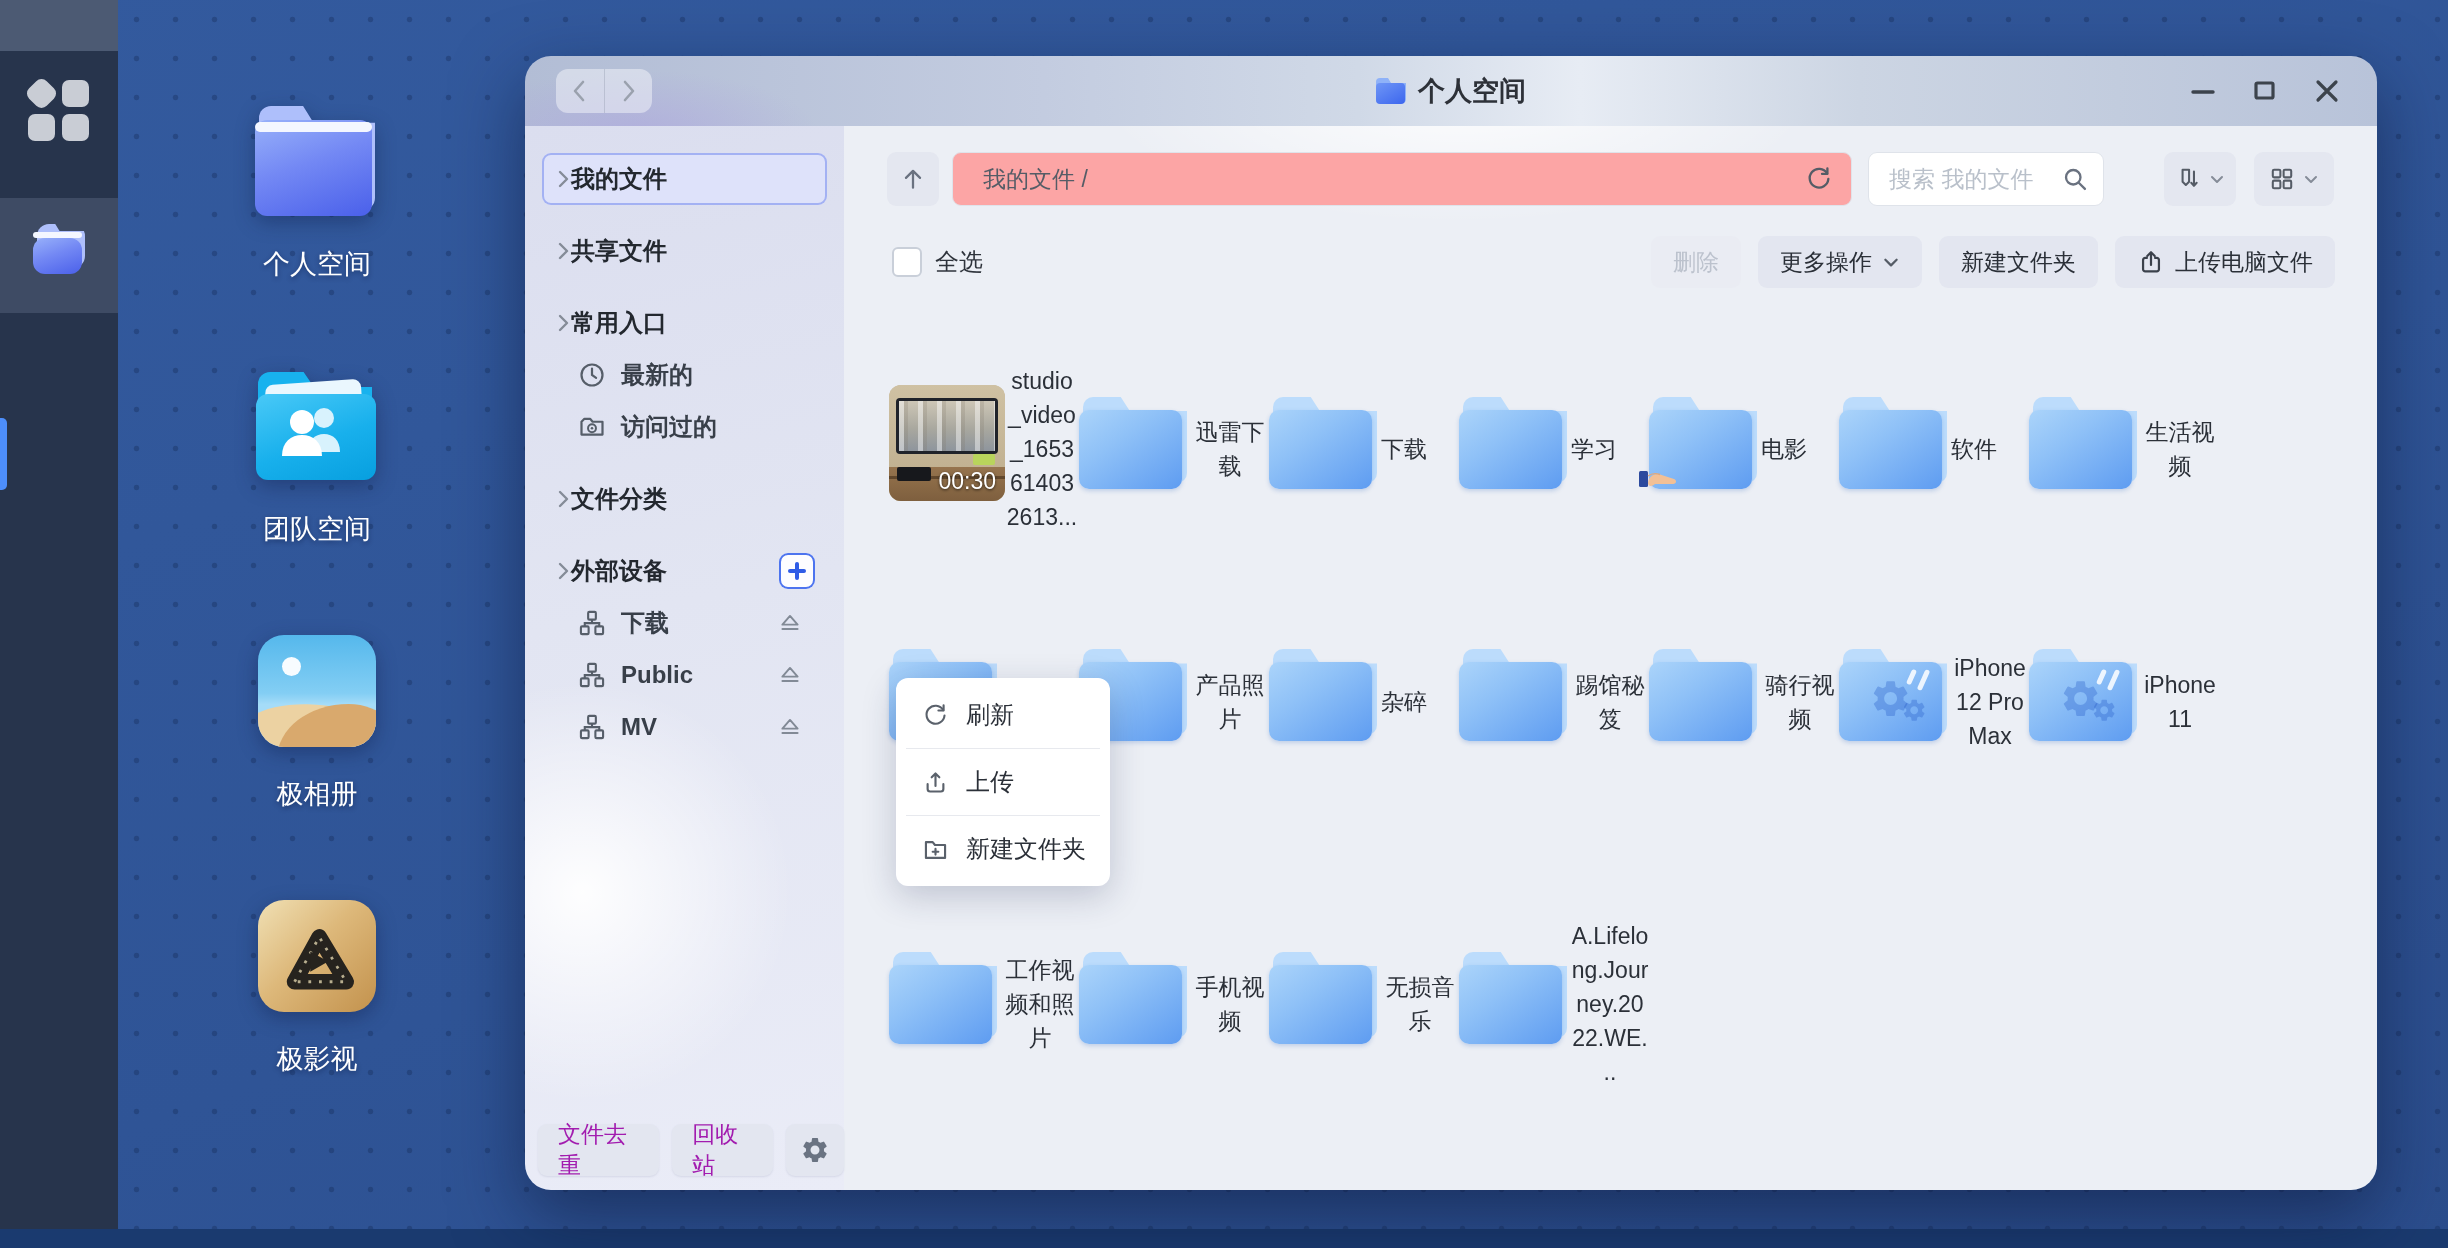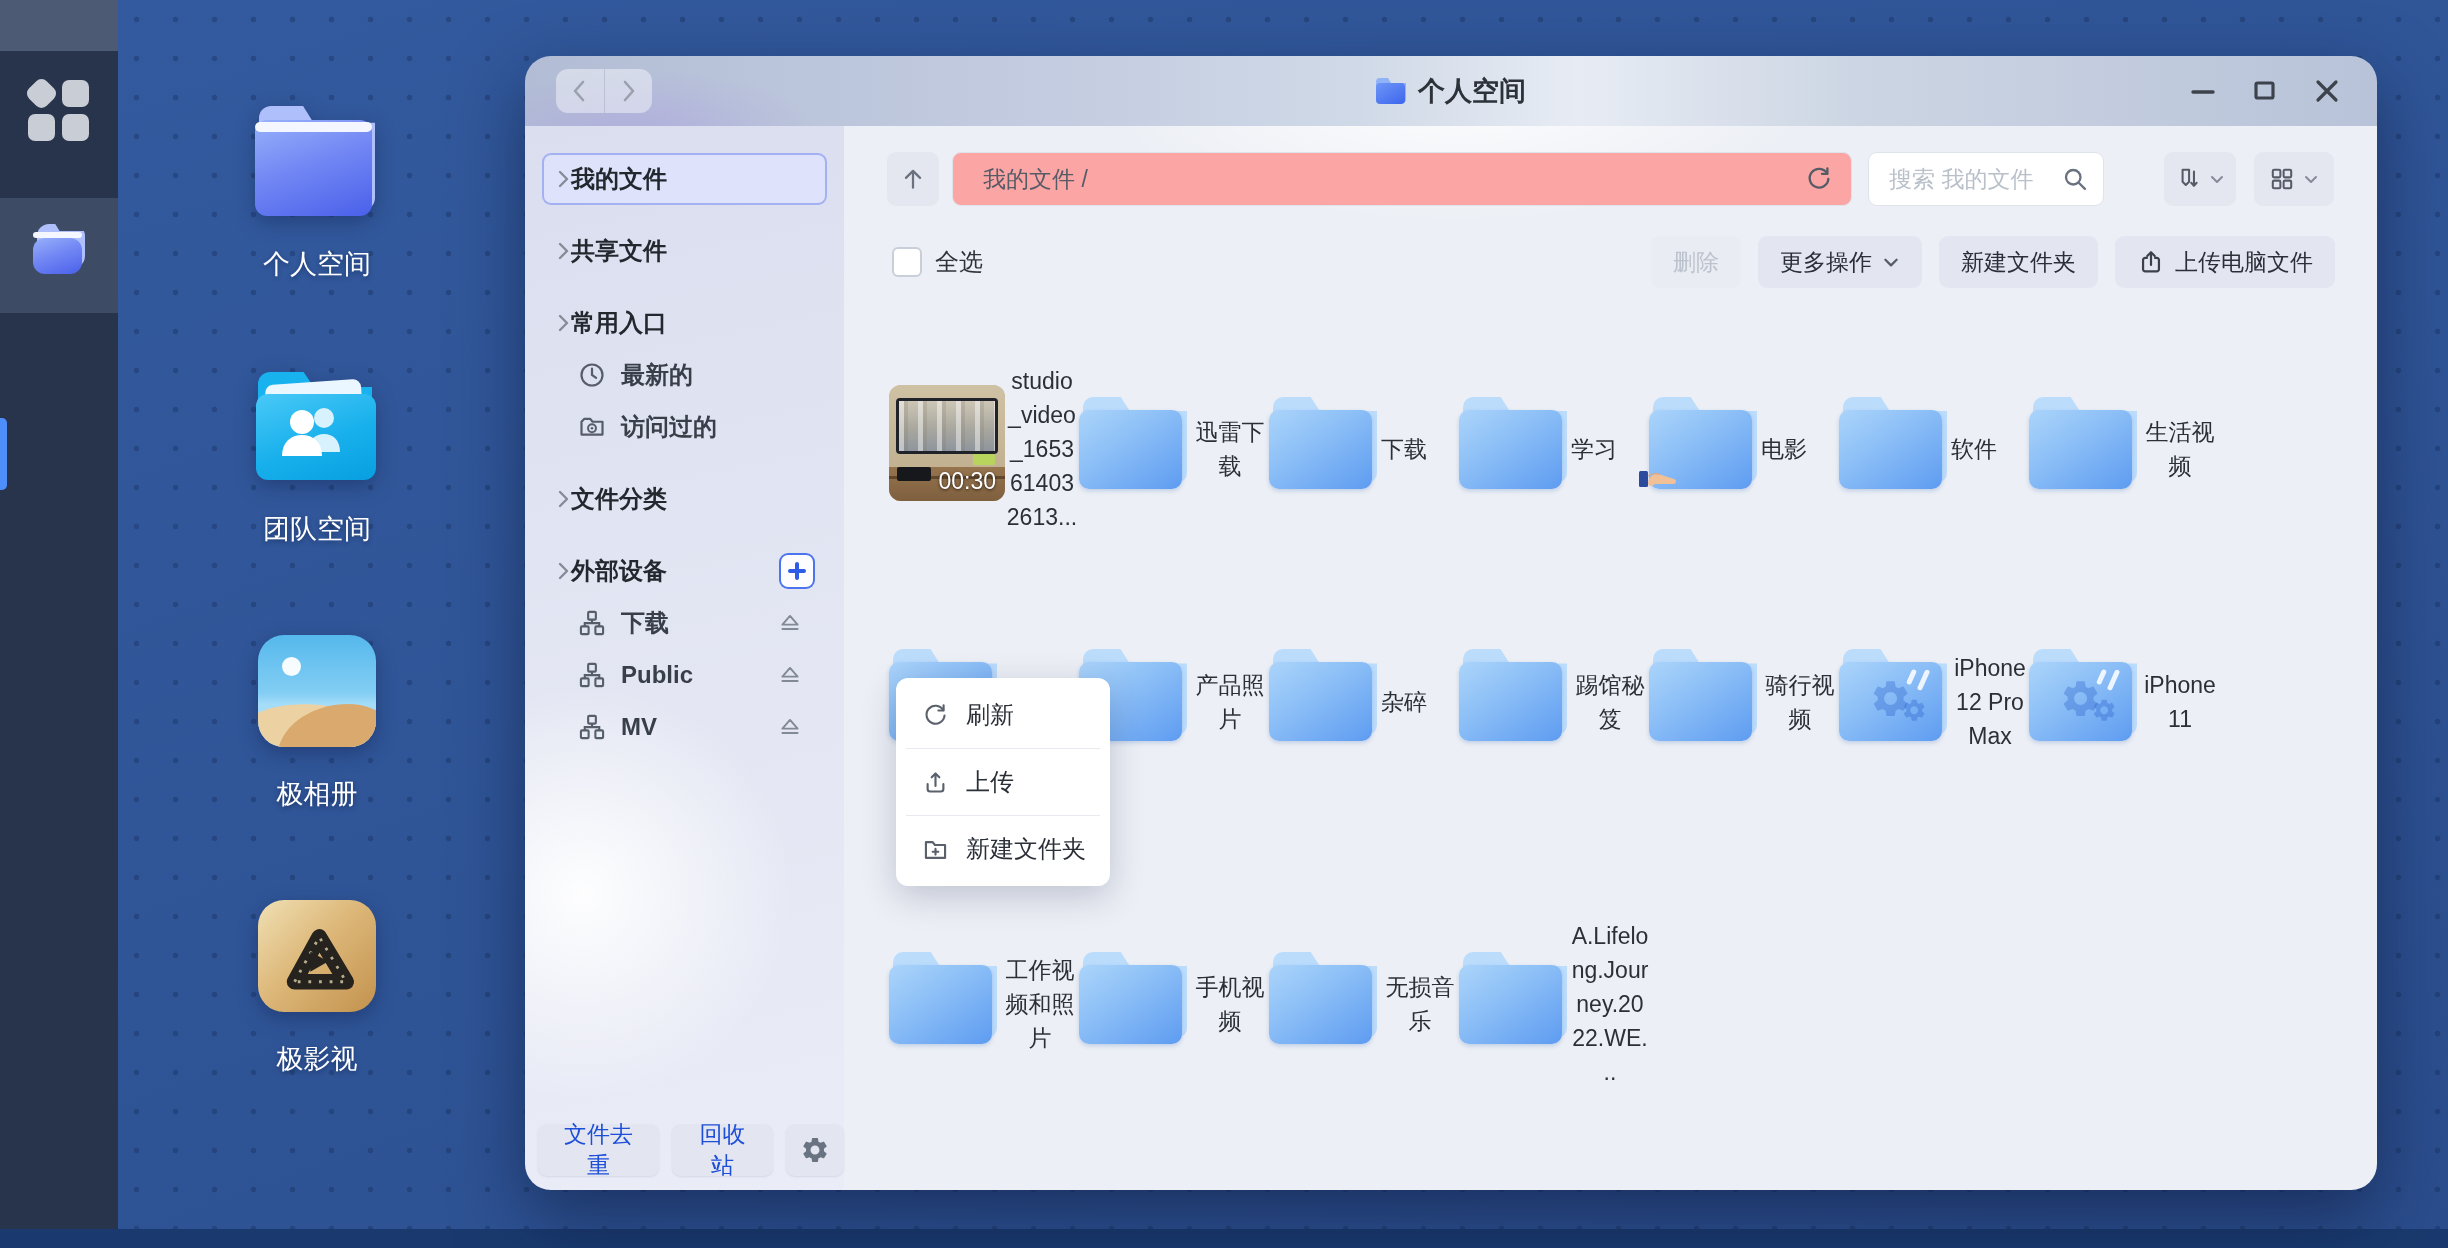--- a/index.html
+++ b/index.html
@@ -99,21 +99,21 @@
   .gap{margin-top:20px;}
   .chev{flex:none;display:flex;}
   .plusbtn{all:unset;cursor:pointer;margin-left:auto;margin-right:12px;width:36px;height:36px;border-radius:9px;
     background:#fdfdff;box-shadow:inset 0 0 0 2px #4d74ef;position:relative;}
   .plusbtn::before,.plusbtn::after{content:"";position:absolute;background:#2f5ce6;border-radius:2px;}
   .plusbtn::before{left:9px;right:9px;top:16px;height:4px;}
   .plusbtn::after{top:9px;bottom:9px;left:16px;width:4px;}
   .ejbtn{all:unset;cursor:pointer;margin-left:auto;margin-right:24px;display:flex;}
   .side-footer{position:absolute;left:13px;bottom:14px;display:flex;gap:13px;z-index:2;}
   .sfbtn{all:unset;cursor:pointer;height:52px;border-radius:9px;background:#e3e6f0;box-shadow:0 1px 2px rgba(120,130,160,0.18);
-    display:flex;align-items:center;justify-content:center;font-size:23px;color:#1d4ed8;padding:0 20px;text-align:center;}
+    display:flex;align-items:center;justify-content:center;font-size:23px;color:#a21caf;padding:0 20px;}
   .sfbtn.iconbtn{padding:0 14px;}
 
   .main{position:relative;flex:1;background:#eceff5;}
   .main::before{content:"";position:absolute;inset:0;
     background:radial-gradient(ellipse 520px 200px at 40% -4%,rgba(255,255,255,0.95),transparent 70%);pointer-events:none;}
 
   
   .pathrow{position:absolute;top:26px;left:0;right:0;height:54px;z-index:2;}
   .upbtn{all:unset;cursor:pointer;position:absolute;left:43px;top:0;width:52px;height:54px;border-radius:9px;
     background:#e4e7f0;display:flex;align-items:center;justify-content:center;}

